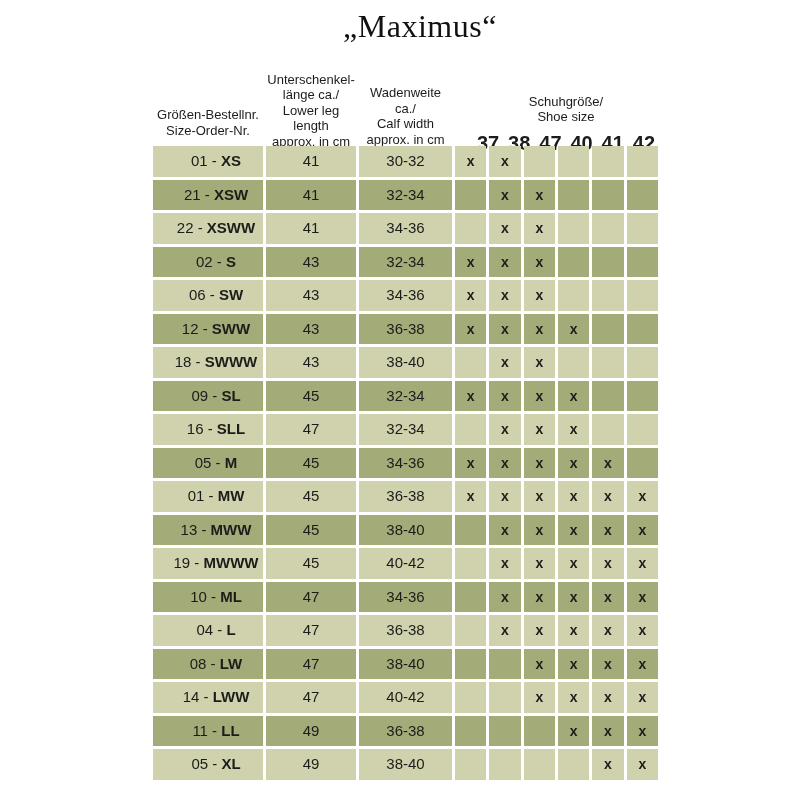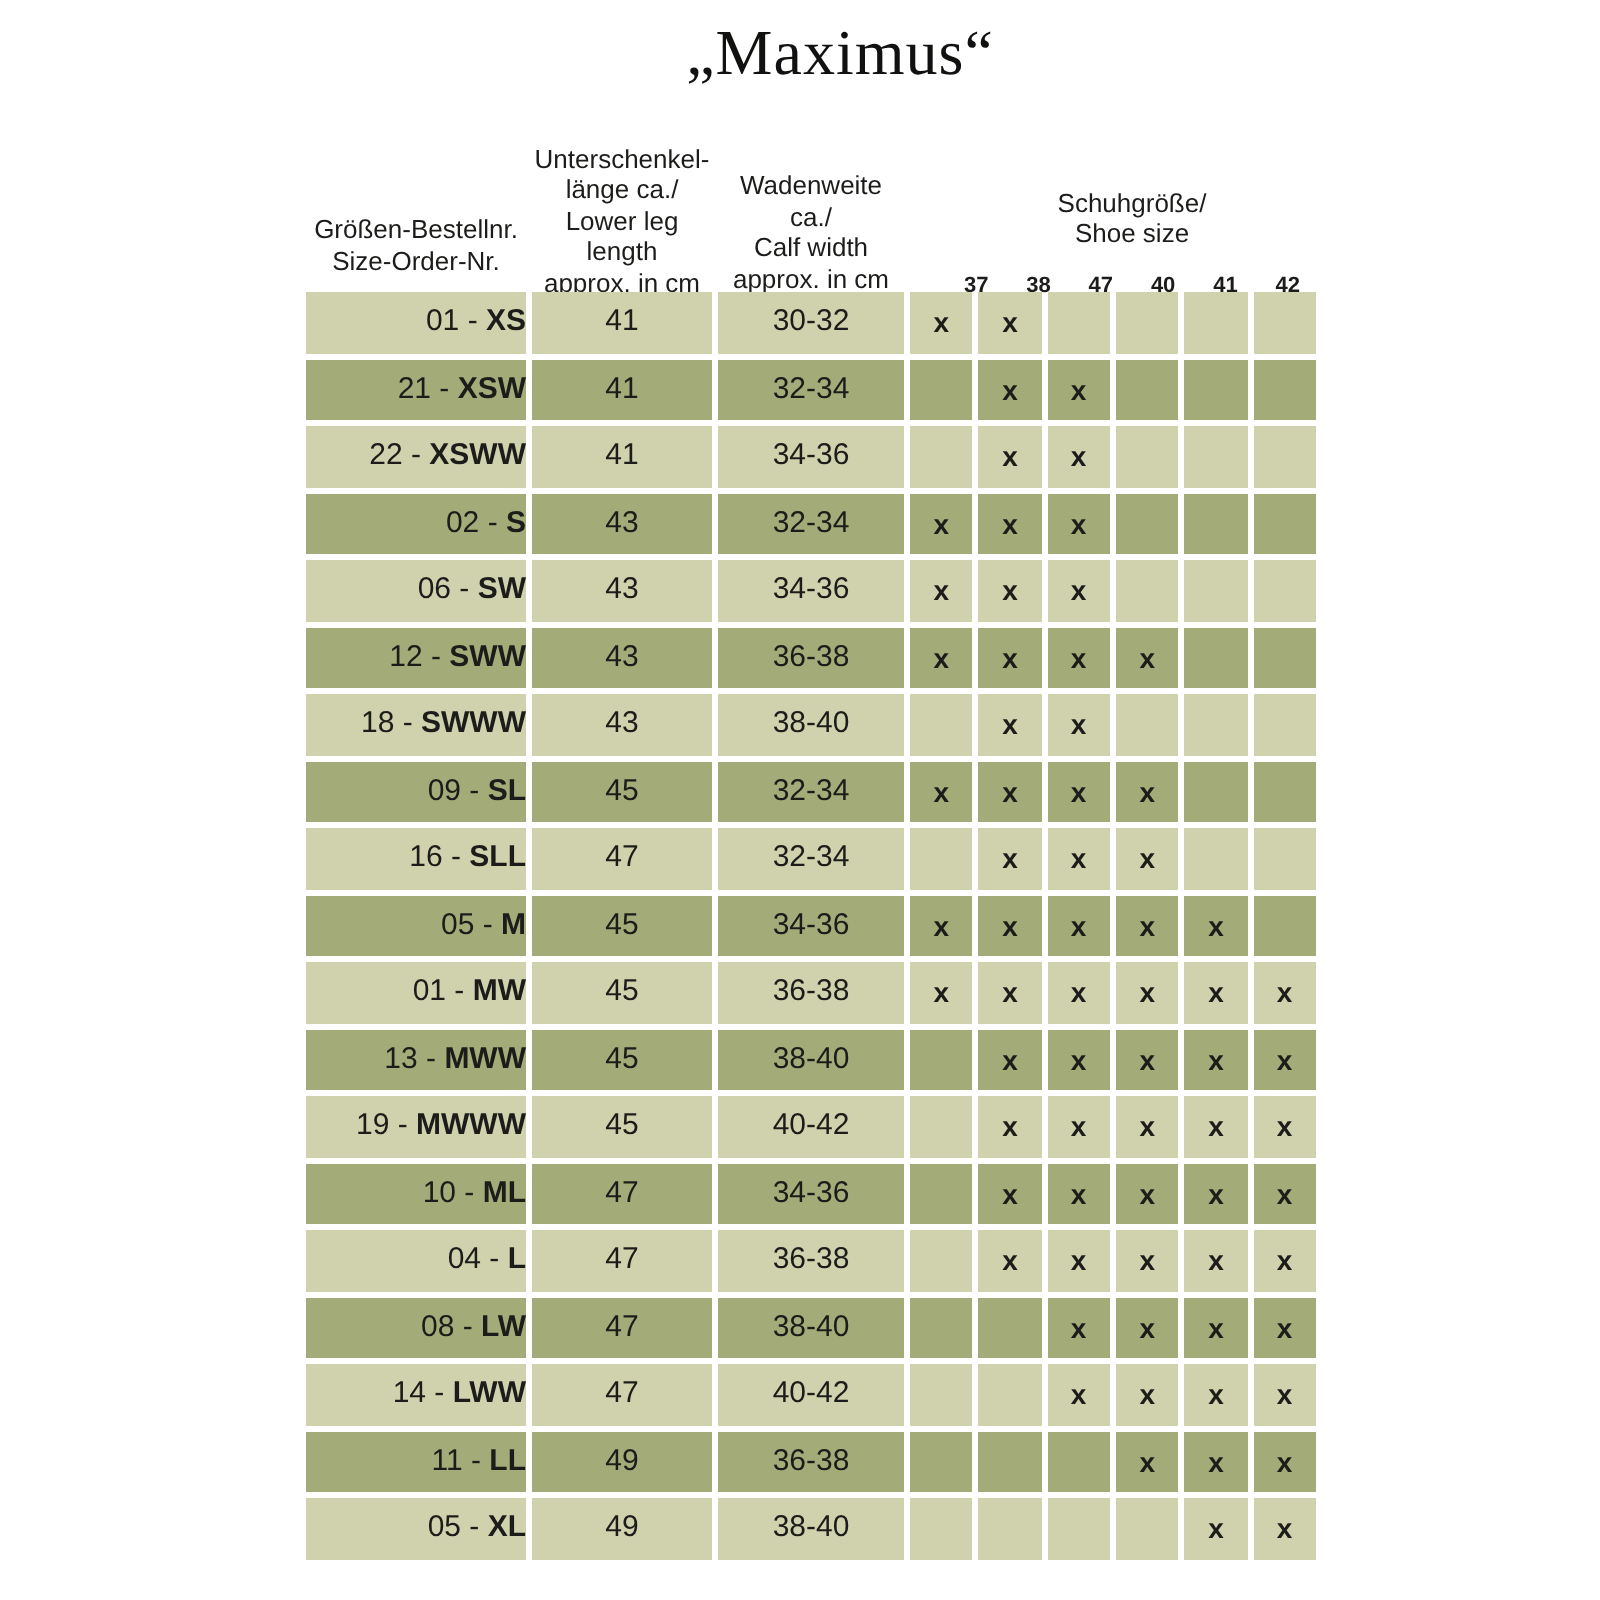--- a/index.html
+++ b/index.html
@@ -51,41 +51,41 @@
     justify-content: flex-end;
     height: 100%;
     margin-left: 19px;
   }
   .shoe-label { text-align: center; margin-bottom: 11px; }
   .shoe-nums {
     display: grid;
     grid-template-columns: repeat(6, 1fr);
     column-gap: 3px;
     font-weight: bold;
-    font-size: 11px;
+    font-size: 20px;
   }
 
   
   .row {
     display: grid;
     grid-template-columns: 110px 90px 93px repeat(6, 1fr);
     column-gap: 3px;
     margin-bottom: 3px;
   }
   .cell {
     height: 30.5px;
     line-height: 30.5px;
     font-size: 15px;
     text-align: center;
     overflow: hidden;
     white-space: nowrap;
   }
   .light .cell { background: #d0d2ad; }
   .dark  .cell { background: #a3ac78; }
-  .order-cell { text-align: right; padding-left: 16px; }
+  .order-cell { text-align: center; padding-left: 16px; }
   .code { font-weight: bold; }
   .mark { font-weight: bold; font-size: 14px; }
 </style>
 </head>
 <body style="background: rgb(255, 255, 255); color: rgb(28, 28, 26);">
 
 <div class="page">
 
   <div class="title">„Maximus“</div>
 

